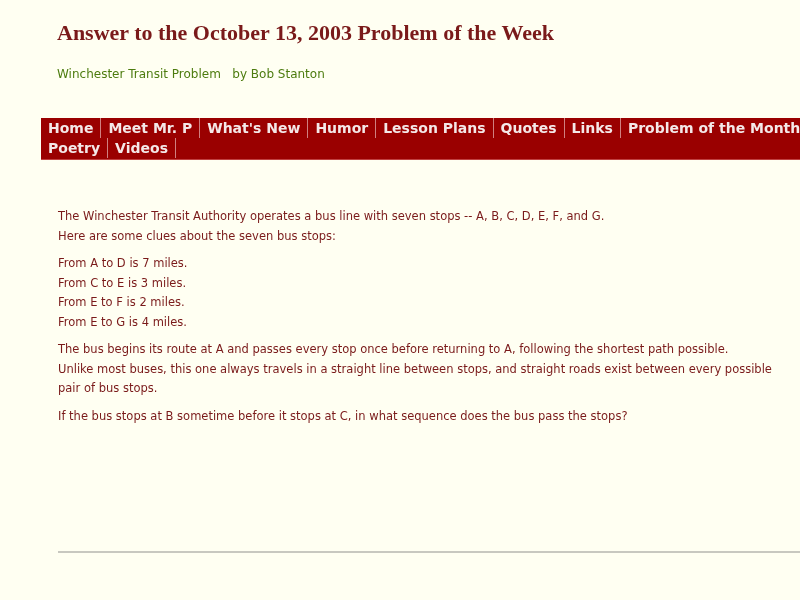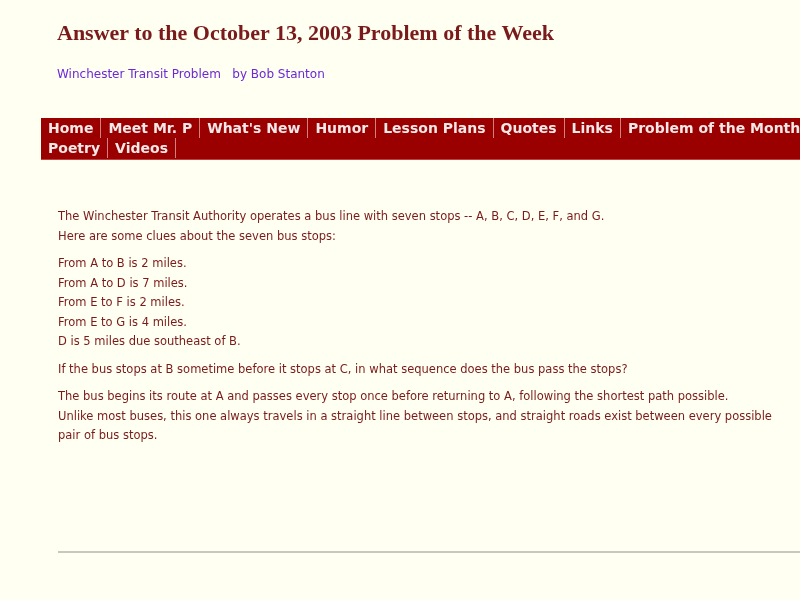--- a/index.html
+++ b/index.html
@@ -26,21 +26,21 @@
       color: #7a1a1a;
       white-space: nowrap;
     }
     .subtitle {
       position: absolute;
       left: 57px;
       top: 67px;
       margin: 0;
       font-family: "DejaVu Sans", sans-serif;
       font-size: 12px;
-      color: #6d28d9;
+      color: #4d7c0f;
       white-space: pre;
     }
     .nav {
       position: absolute;
       left: 41px;
       top: 118px;
       width: 762px;
       height: 41px;
       background: #9a0000;
       border-bottom: 1px solid #c04040;
@@ -117,28 +117,27 @@
       <a class="nav-item">Videos</a>
     </div>
   </div>
 
   <div class="content">
     <p>
       <span>The Winchester Transit Authority operates a bus line with seven stops -- A, B, C, D, E, F, and G.</span><br>
       <span>Here are some clues about the seven bus stops:</span>
     </p>
     <div class="clues">
-      <div class="clue">From A to B is 2 miles.</div>
       <div class="clue">From A to D is 7 miles.</div>
+      <div class="clue">From C to E is 3 miles.</div>
       <div class="clue">From E to F is 2 miles.</div>
       <div class="clue">From E to G is 4 miles.</div>
-      <div class="clue">D is 5 miles due southeast of B.</div>
     </div>
-    <p>If the bus stops at B sometime before it stops at C, in what sequence does the bus pass the stops?</p>
     <p>
       <span>The bus begins its route at A and passes every stop once before returning to A, following the shortest path possible.</span><br>
       <span>Unlike most buses, this one always travels in a straight line between stops, and straight roads exist between every possible</span><br>
       <span>pair of bus stops.</span>
     </p>
+    <p>If the bus stops at B sometime before it stops at C, in what sequence does the bus pass the stops?</p>
   </div>
 
   <div class="rule"></div>
 </div>
 
 </body></html>

